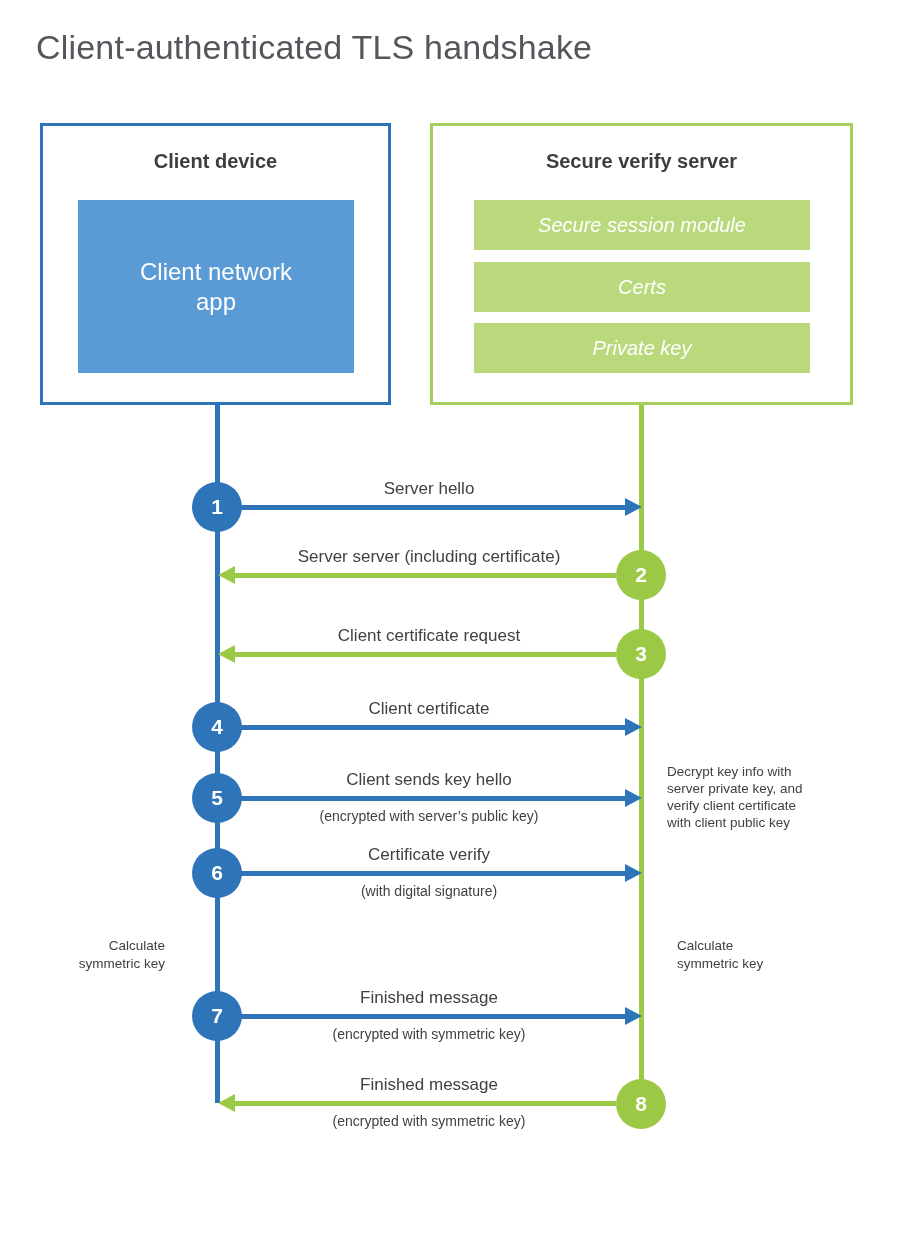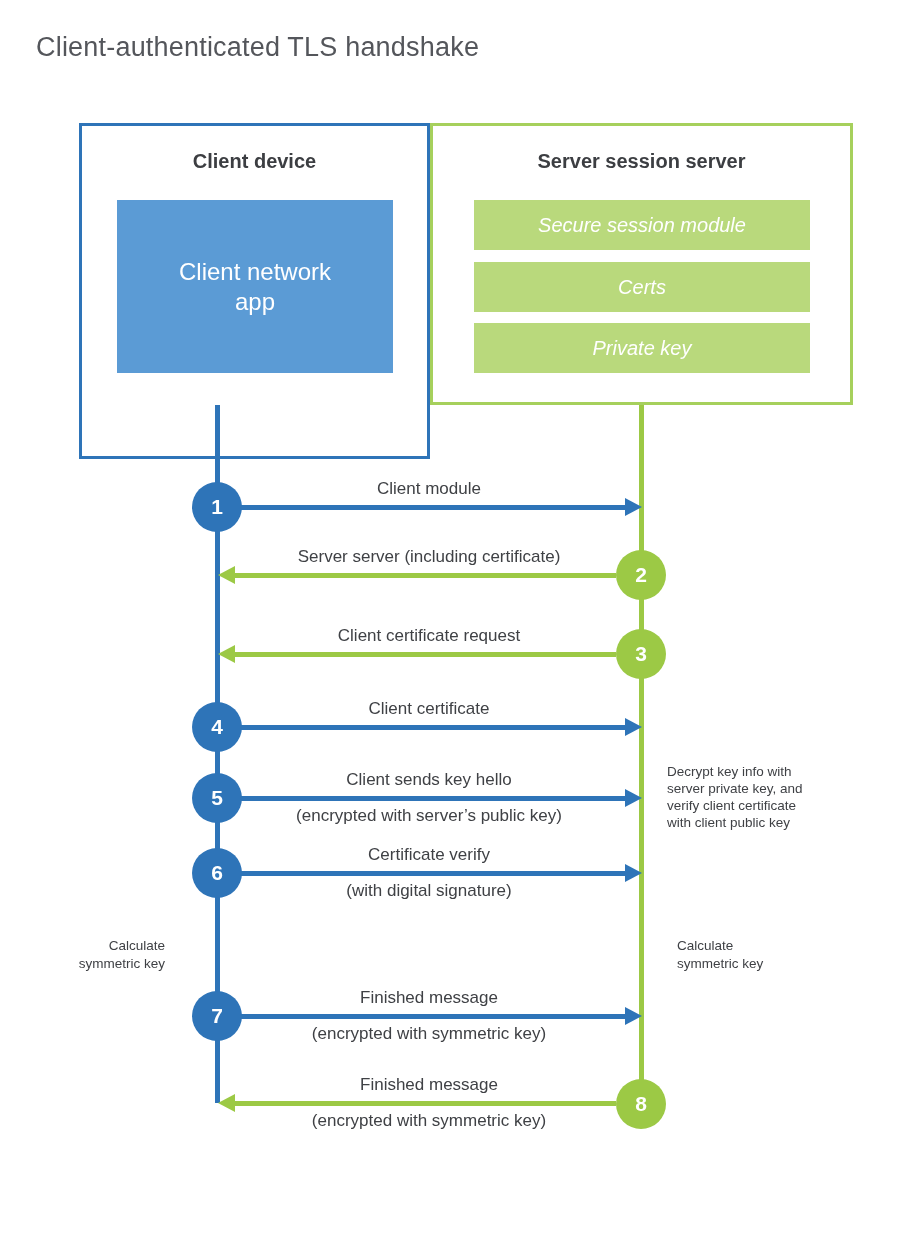--- a/index.html
+++ b/index.html
@@ -16,27 +16,27 @@
   *{margin:0;padding:0;box-sizing:border-box;}
   html,body{background:#fff;}
   body{
     width:900px;height:1256px;position:relative;overflow:hidden;
     font-family:"Liberation Sans", sans-serif;
   }
   .abs{position:absolute;}
 
   .page-title{
     left:36px;top:31px;width:600px;
-    font-size:27px;line-height:32px;font-weight:400;
+    font-size:34px;line-height:32px;font-weight:400;
     color:var(--title_text);letter-spacing:0.2px;
   }
 
   
   .entity-box{border:3px solid;background:#fff;}
-  .client-box{left:40px;top:123px;width:351px;height:336px;border-color:var(--blue);margin-left:39px;}
+  .client-box{left:40px;top:123px;width:351px;height:282px;border-color:var(--blue);}
   .server-box{left:430px;top:123px;width:423px;height:282px;border-color:var(--green_border);}
   .entity-title{
     position:absolute;left:0;top:22px;width:100%;text-align:center;
     font-size:20px;line-height:26px;font-weight:700;color:var(--box_title_text);
   }
   .app-rect{
     position:absolute;left:35px;top:74px;width:276px;height:173px;
     background:var(--blue_fill);color:var(--white);
     display:flex;align-items:center;justify-content:center;text-align:center;
     font-size:24px;line-height:30px;white-space:pre-line;
@@ -71,21 +71,21 @@
   .head.right{border-left:17px solid var(--blue);left:625px;}
   .head.left{border-right:17px solid var(--green);left:218px;}
 
   
   .msg-label{
     left:217px;width:424px;text-align:center;
     font-size:17px;line-height:22px;color:var(--text);
   }
   .msg-sub{
     left:217px;width:424px;text-align:center;
-    font-size:17px;line-height:20px;color:var(--text);
+    font-size:14px;line-height:20px;color:var(--text);
   }
 
   
   .side-note{
     font-size:13.5px;line-height:17px;color:var(--text);white-space:pre-line;
   }
   .note-decrypt{left:667px;top:763px;width:175px;text-align:left;}
   .note-calc-left{left:55px;top:937px;width:110px;text-align:right;line-height:17.5px;}
   .note-calc-right{left:677px;top:937px;width:110px;text-align:left;line-height:17.5px;}
 </style>
@@ -94,30 +94,30 @@
 
 <div class="abs page-title">Client-authenticated TLS handshake</div>
 
 <div class="abs entity-box client-box">
   <div class="entity-title">Client device</div>
   <div class="app-rect">Client network
 app</div>
 </div>
 
 <div class="abs entity-box server-box">
-  <div class="entity-title">Server session server</div>
+  <div class="entity-title">Secure verify server</div>
   <div class="module-bar" style="top:74px">Secure session module</div>
   <div class="module-bar" style="top:136px">Certs</div>
   <div class="module-bar" style="top:197px">Private key</div>
 </div>
 
 <div class="abs vline blue" style="left:215px;top:405px;height:698px;"></div>
 <div class="abs vline green" style="left:639px;top:405px;height:700px;"></div>
 
-<div class="abs msg-label" style="top:478px">Client module</div>
+<div class="abs msg-label" style="top:478px">Server hello</div>
 <div class="shaft blue" style="top:505px"></div>
 <div class="head right" style="top:498px"></div>
 <div class="abs circle blue" style="left:192px;top:482px">1</div>
 
 <div class="abs msg-label" style="top:546px">Server server (including certificate)</div>
 <div class="shaft green" style="top:573px"></div>
 <div class="head left" style="top:566px"></div>
 <div class="abs circle green" style="left:616px;top:550px">2</div>
 
 <div class="abs msg-label" style="top:625px">Client certificate request</div>

